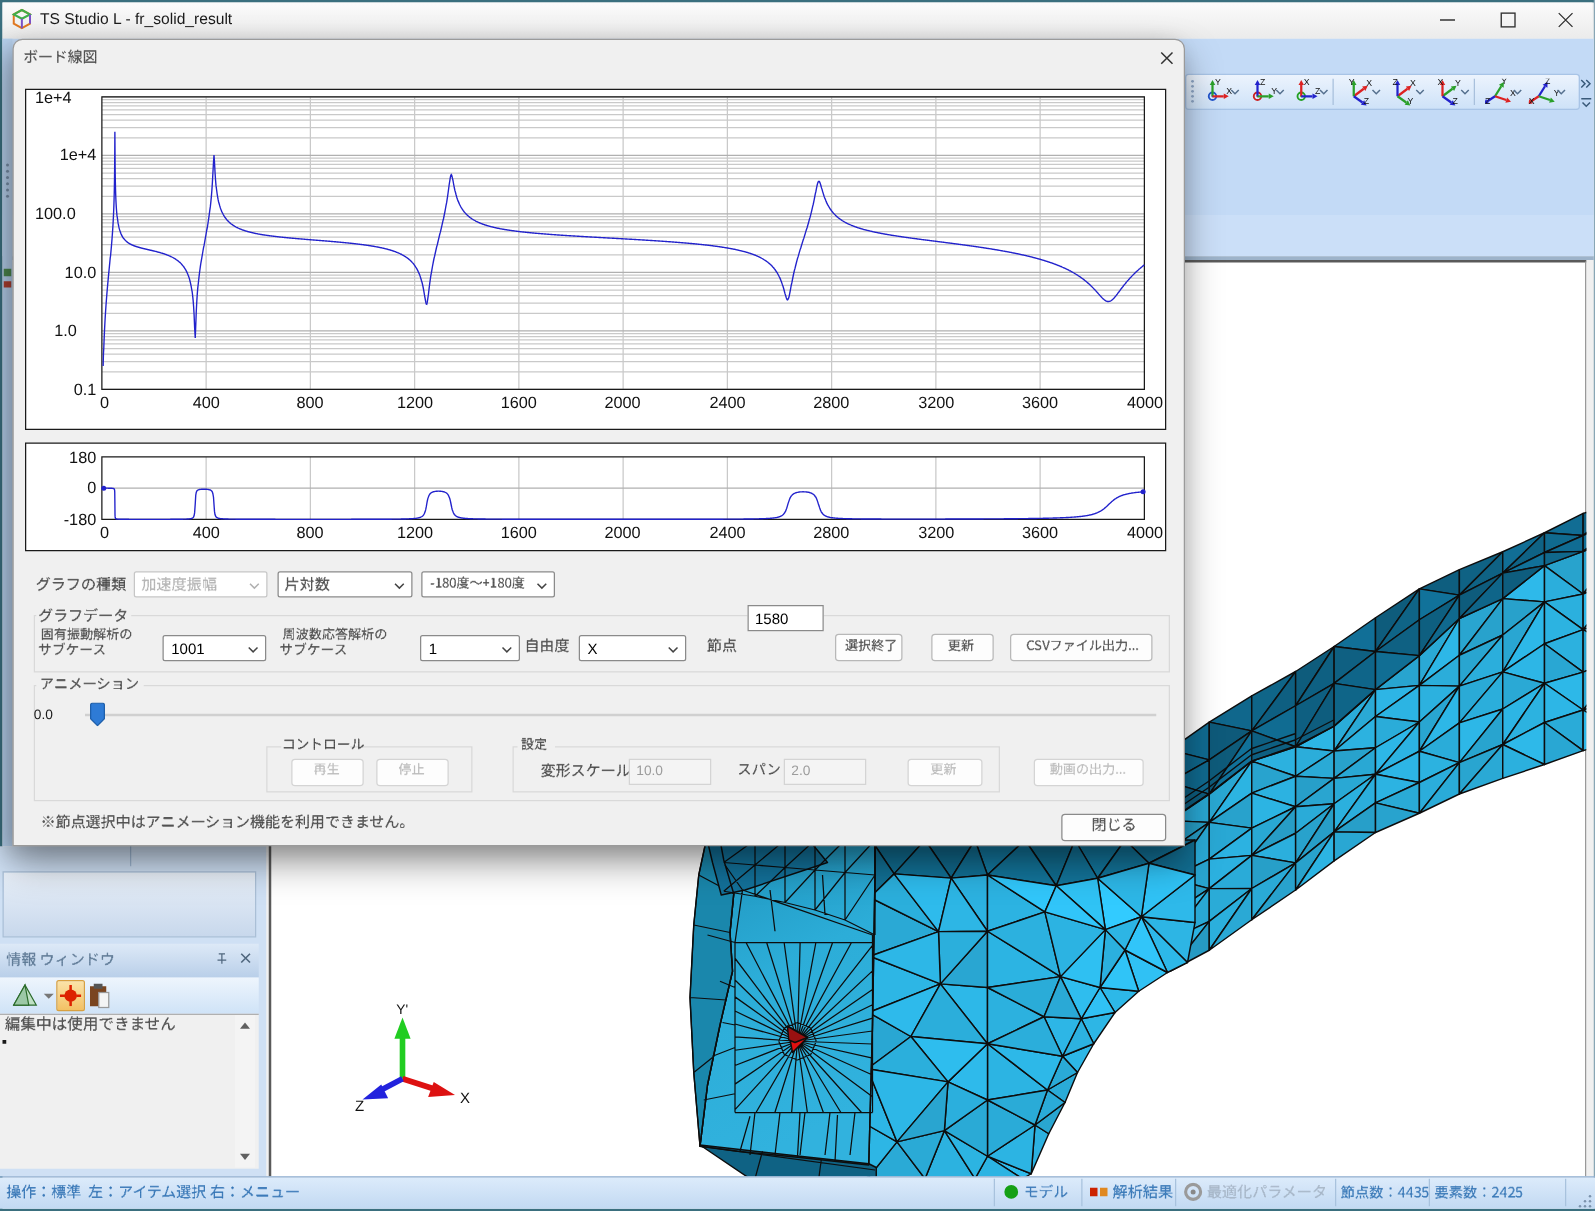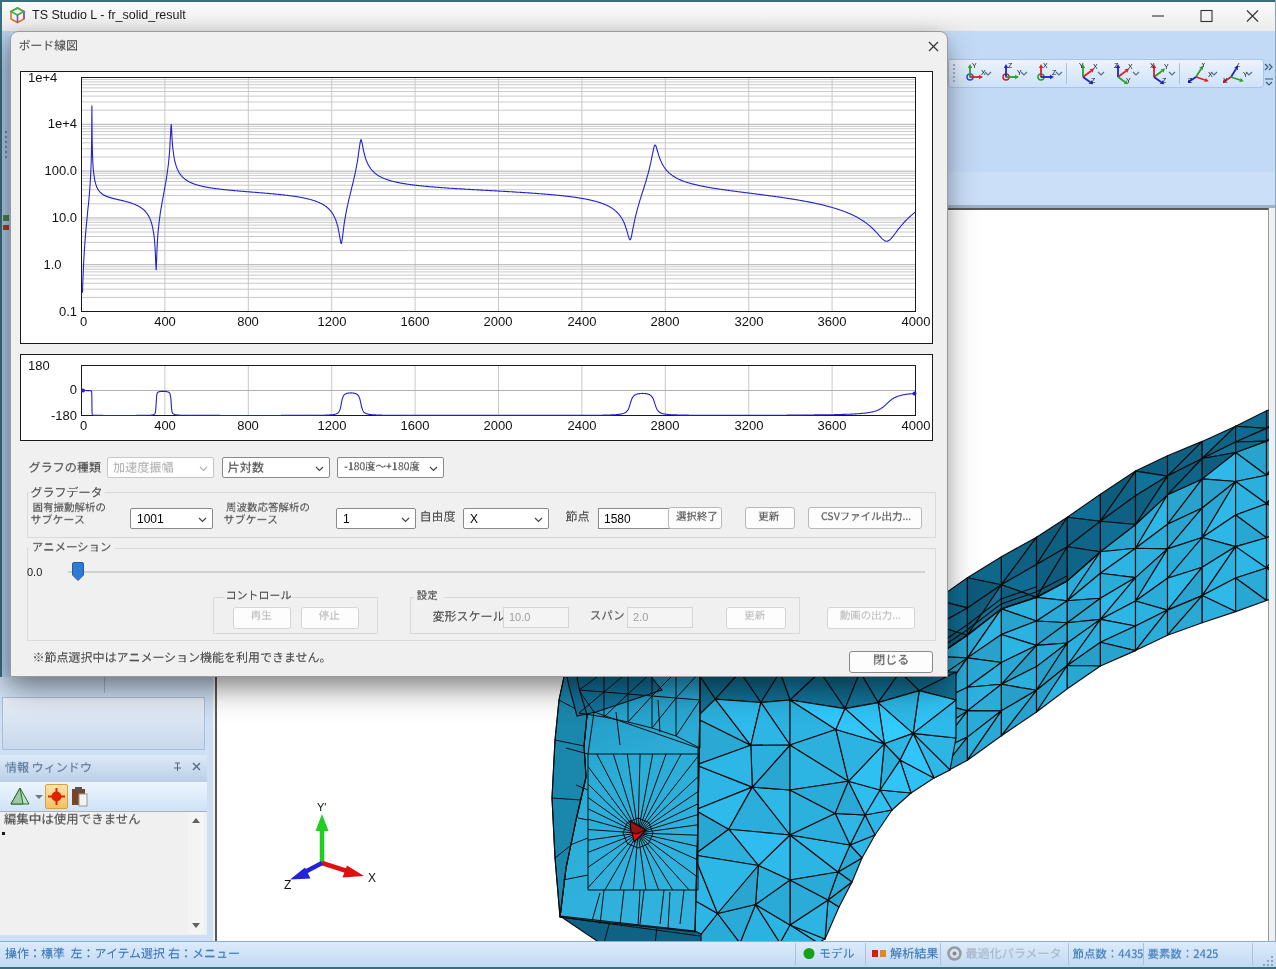--- a/index.html
+++ b/index.html
@@ -548,36 +548,36 @@
       <path d="M81.5 390.5H915.5" stroke="#b0b0b0" fill="none"></path>
       <rect x="81.5" y="365.5" width="834.0" height="50.0" fill="none" stroke="#1a1a1a"></rect>
       <polyline points="81.5,390.5 82.5,390.5 82.6,390.5 82.7,390.5 82.8,390.5 83.0,390.5 83.1,390.5 83.2,390.5 83.3,390.5 83.4,390.5 83.5,390.5 83.6,390.5 83.7,390.5 83.8,390.5 83.9,390.5 84.0,390.5 84.1,390.5 84.2,390.5 84.3,390.5 84.4,390.5 84.5,390.5 84.6,390.5 84.7,390.5 84.8,390.5 84.9,390.5 85.0,390.5 85.1,390.5 85.2,390.5 85.3,390.5 85.4,390.5 85.5,390.5 85.6,390.5 85.7,390.5 85.8,390.5 85.9,390.5 86.0,390.5 86.1,390.5 86.2,390.5 86.3,390.5 86.4,390.5 86.5,390.5 86.6,390.5 86.7,390.6 86.8,390.6 86.9,390.6 87.0,390.6 87.1,390.6 87.2,390.6 87.3,390.6 87.4,390.6 87.5,390.6 87.6,390.6 87.7,390.6 87.8,390.6 87.9,390.6 88.0,390.6 88.1,390.6 88.2,390.6 88.4,390.6 88.5,390.6 88.6,390.6 88.7,390.6 88.8,390.6 88.9,390.6 89.0,390.6 89.1,390.6 89.2,390.6 89.3,390.6 89.4,390.6 89.5,390.6 89.6,390.6 89.7,390.7 89.8,390.7 89.9,390.7 90.0,390.7 90.1,390.7 90.2,390.7 90.3,390.7 90.4,390.7 90.5,390.8 90.6,390.8 90.7,390.8 90.8,390.8 90.9,390.9 91.0,390.9 91.1,391.0 91.2,391.0 91.3,391.1 91.4,391.2 91.5,391.4 91.6,391.7 91.7,392.3 91.8,393.9 91.9,401.8 92.0,411.6 92.1,413.5 92.2,414.2 92.3,414.5 92.4,414.7 92.5,414.8 92.6,414.9 92.7,415.0 92.8,415.0 92.9,415.1 93.0,415.1 93.1,415.2 93.2,415.2 93.3,415.2 93.4,415.2 93.5,415.2 93.6,415.3 93.8,415.3 93.9,415.3 94.0,415.3 94.1,415.3 94.2,415.3 94.3,415.3 94.4,415.3 94.5,415.3 94.6,415.3 94.7,415.3 94.8,415.3 94.9,415.3 95.0,415.4 95.1,415.4 95.2,415.4 95.3,415.4 95.4,415.4 95.5,415.4 95.6,415.4 95.7,415.4 95.8,415.4 95.9,415.4 96.0,415.4 96.1,415.4 96.2,415.4 96.3,415.4 96.4,415.4 96.5,415.4 96.6,415.4 96.7,415.4 96.8,415.4 96.9,415.4 97.0,415.4 97.1,415.4 97.2,415.4 97.3,415.4 97.4,415.4 97.5,415.4 97.6,415.4 97.7,415.4 97.8,415.4 97.9,415.4 98.0,415.4 98.1,415.4 98.2,415.4 98.3,415.4 98.4,415.4 98.5,415.4 98.6,415.4 98.7,415.4 98.8,415.4 98.9,415.4 99.1,415.4 99.2,415.4 99.3,415.4 99.4,415.4 99.5,415.4 99.6,415.4 99.7,415.4 99.8,415.4 99.9,415.4 100.0,415.4 100.1,415.4 100.2,415.4 100.3,415.4 100.4,415.4 100.5,415.4 100.6,415.4 100.7,415.4 100.8,415.4 100.9,415.4 101.0,415.4 101.1,415.4 101.2,415.4 101.3,415.4 101.4,415.4 101.5,415.4 101.6,415.4 101.7,415.4 101.8,415.4 101.9,415.4 102.0,415.4 102.1,415.4 102.2,415.4 102.3,415.4 102.4,415.4 102.5,415.4 102.6,415.4 102.7,415.4 102.8,415.4 102.9,415.4 103.0,415.5 103.1,415.5 103.2,415.5 103.3,415.5 103.4,415.5 103.5,415.5 103.6,415.5 103.7,415.5 103.8,415.5 103.9,415.5 104.0,415.5 104.1,415.5 104.2,415.5 104.3,415.5 104.5,415.5 104.6,415.5 104.7,415.5 104.8,415.5 104.9,415.5 105.0,415.5 105.1,415.5 105.2,415.5 105.3,415.5 105.4,415.5 105.5,415.5 105.6,415.5 105.7,415.5 105.8,415.5 105.9,415.5 106.0,415.5 106.1,415.5 106.2,415.5 106.3,415.5 106.4,415.5 106.5,415.5 106.6,415.5 106.7,415.5 106.8,415.5 106.9,415.5 107.0,415.5 107.1,415.5 107.2,415.5 107.3,415.5 107.4,415.5 107.5,415.5 107.6,415.5 107.7,415.5 107.8,415.5 107.9,415.5 108.0,415.5 108.1,415.5 108.2,415.5 108.3,415.5 108.4,415.5 108.5,415.5 108.6,415.5 108.7,415.5 108.8,415.5 108.9,415.5 109.0,415.5 109.1,415.5 109.2,415.5 109.3,415.5 109.4,415.5 109.5,415.5 109.6,415.5 109.7,415.5 109.9,415.5 110.0,415.5 110.1,415.5 110.2,415.5 110.3,415.5 110.4,415.5 110.5,415.5 110.6,415.5 110.7,415.5 110.8,415.5 110.9,415.5 111.0,415.5 111.1,415.5 111.2,415.5 111.3,415.5 111.4,415.5 111.5,415.5 111.6,415.5 111.7,415.5 111.8,415.5 111.9,415.5 112.0,415.5 112.1,415.5 112.2,415.5 112.3,415.5 112.4,415.5 112.5,415.5 112.6,415.5 112.7,415.5 112.8,415.5 112.9,415.5 113.0,415.5 113.1,415.5 113.2,415.5 113.3,415.5 113.4,415.5 113.5,415.5 113.6,415.5 113.7,415.5 113.8,415.5 113.9,415.5 114.0,415.5 114.1,415.5 114.2,415.5 114.3,415.5 114.4,415.5 114.5,415.5 114.6,415.5 114.7,415.5 114.8,415.5 114.9,415.5 115.0,415.5 115.2,415.5 115.3,415.5 115.4,415.5 115.5,415.5 115.6,415.5 115.7,415.5 115.8,415.5 115.9,415.5 116.0,415.5 116.1,415.5 116.2,415.5 116.3,415.5 116.4,415.5 116.5,415.5 116.6,415.5 116.7,415.5 116.8,415.5 116.9,415.5 117.0,415.5 117.1,415.5 117.2,415.5 117.3,415.5 117.4,415.5 117.5,415.5 117.6,415.5 117.7,415.5 117.8,415.5 117.9,415.5 118.0,415.5 118.1,415.5 118.2,415.5 118.3,415.5 118.4,415.5 118.5,415.5 118.6,415.5 118.7,415.5 118.8,415.5 118.9,415.5 119.0,415.5 119.1,415.5 119.2,415.5 119.3,415.5 119.4,415.5 119.5,415.5 119.6,415.5 119.7,415.5 119.8,415.5 119.9,415.5 120.0,415.5 120.1,415.5 120.2,415.5 120.3,415.5 120.4,415.5 120.6,415.5 120.7,415.5 120.8,415.5 120.9,415.5 121.0,415.5 121.1,415.5 121.2,415.5 121.3,415.5 121.4,415.5 121.5,415.5 121.6,415.5 121.7,415.5 121.8,415.5 121.9,415.5 122.0,415.5 122.1,415.5 122.2,415.5 122.3,415.5 122.4,415.5 122.5,415.5 122.6,415.5 122.7,415.5 122.8,415.5 122.9,415.5 123.0,415.5 123.1,415.5 123.2,415.5 123.2,415.5 123.6,415.5 124.0,415.5 124.5,415.5 124.9,415.5 125.3,415.5 125.7,415.5 126.1,415.5 126.5,415.5 127.0,415.5 127.4,415.5 127.8,415.5 128.2,415.5 128.6,415.5 129.0,415.5 129.5,415.5 129.9,415.5 130.3,415.5 130.7,415.5 131.1,415.5 131.5,415.5 132.0,415.5 132.4,415.5 132.8,415.5 133.2,415.5 133.6,415.5 134.0,415.5 134.5,415.5 134.9,415.5 135.3,415.5 135.7,415.5 136.1,415.5 136.6,415.4 137.0,415.4 137.4,415.4 137.8,415.4 138.2,415.4 138.6,415.4 139.1,415.4 139.5,415.4 139.9,415.4 140.3,415.4 140.7,415.4 141.1,415.4 141.6,415.4 142.0,415.4 142.4,415.4 142.8,415.4 143.2,415.4 143.6,415.4 144.1,415.4 144.5,415.4 144.9,415.4 145.3,415.4 145.7,415.4 146.1,415.4 146.6,415.3 147.0,415.3 147.4,415.3 147.8,415.3 148.2,415.3 148.7,415.3 149.1,415.3 149.5,415.2 149.9,415.2 150.3,415.2 150.7,415.2 151.2,415.1 151.6,415.1 152.0,415.0 152.4,415.0 152.8,414.9 153.2,414.8 153.7,414.6 154.1,414.4 154.5,414.1 154.9,413.5 155.3,412.5 155.7,410.1 156.2,403.0 156.6,396.2 157.0,393.9 157.4,392.9 157.8,392.4 158.2,392.1 158.7,391.9 159.1,391.7 159.5,391.6 159.9,391.6 160.3,391.5 160.7,391.5 161.2,391.4 161.6,391.4 162.0,391.4 162.4,391.4 162.8,391.4 163.3,391.4 163.7,391.4 164.1,391.4 164.5,391.4 164.9,391.4 165.3,391.4 165.8,391.5 166.2,391.5 166.6,391.6 167.0,391.7 167.4,391.8 167.8,391.9 168.3,392.0 168.7,392.2 169.1,392.5 169.5,393.0 169.9,393.7 170.3,395.0 170.8,397.8 171.2,403.6 171.6,409.1 172.0,411.6 172.4,412.8 172.8,413.4 173.3,413.9 173.7,414.1 174.1,414.3 174.5,414.5 174.9,414.6 175.4,414.7 175.8,414.8 176.2,414.9 176.6,414.9 177.0,415.0 177.4,415.0 177.9,415.0 178.3,415.1 178.7,415.1 179.1,415.1 179.5,415.1 179.9,415.2 180.4,415.2 180.8,415.2 181.2,415.2 181.6,415.2 182.0,415.2 182.4,415.2 182.9,415.3 183.3,415.3 183.7,415.3 184.1,415.3 184.5,415.3 184.9,415.3 185.4,415.3 185.8,415.3 186.2,415.3 186.6,415.3 187.0,415.3 187.5,415.3 187.9,415.3 188.3,415.3 188.7,415.4 189.1,415.4 189.5,415.4 190.0,415.4 190.4,415.4 190.8,415.4 191.2,415.4 191.6,415.4 192.0,415.4 192.5,415.4 192.9,415.4 193.3,415.4 193.7,415.4 194.1,415.4 194.5,415.4 195.0,415.4 195.4,415.4 195.8,415.4 196.2,415.4 196.6,415.4 197.0,415.4 197.5,415.4 197.9,415.4 198.3,415.4 198.7,415.4 199.1,415.4 199.6,415.4 200.0,415.4 200.4,415.4 200.8,415.4 201.2,415.4 201.6,415.4 202.1,415.4 202.5,415.4 202.9,415.4 203.3,415.4 203.7,415.4 204.1,415.4 204.6,415.4 205.0,415.4 205.4,415.4 205.8,415.4 206.2,415.4 206.6,415.4 207.1,415.4 207.5,415.4 207.9,415.4 208.3,415.4 208.7,415.4 209.1,415.4 209.6,415.4 210.0,415.4 210.4,415.4 210.8,415.4 211.2,415.4 211.7,415.4 212.1,415.4 212.5,415.4 212.9,415.4 213.3,415.4 213.7,415.4 214.2,415.4 214.6,415.4 215.0,415.4 215.4,415.4 215.8,415.4 216.2,415.4 216.7,415.4 217.1,415.4 217.5,415.4 217.9,415.4 218.3,415.4 218.7,415.4 219.2,415.4 219.6,415.4 220.0,415.4 220.4,415.5 220.8,415.5 221.2,415.5 221.7,415.5 222.1,415.5 222.5,415.5 222.9,415.5 223.3,415.5 223.7,415.5 224.2,415.5 224.6,415.5 225.0,415.5 225.4,415.5 225.8,415.5 226.3,415.5 226.7,415.5 227.1,415.5 227.5,415.5 227.9,415.5 228.3,415.5 228.8,415.5 229.2,415.5 229.6,415.5 230.0,415.5 230.4,415.5 230.8,415.5 231.3,415.5 231.7,415.5 232.1,415.5 232.5,415.5 232.9,415.5 233.3,415.5 233.8,415.5 234.2,415.5 234.6,415.5 235.0,415.5 235.4,415.5 235.8,415.5 236.3,415.5 236.7,415.5 237.1,415.5 237.5,415.5 237.9,415.5 238.4,415.5 238.8,415.5 239.2,415.5 239.6,415.5 240.0,415.5 240.4,415.5 240.9,415.5 241.3,415.5 241.7,415.5 242.1,415.5 242.5,415.5 242.9,415.5 243.4,415.5 243.8,415.5 244.2,415.5 244.6,415.5 245.0,415.5 245.4,415.5 245.9,415.5 246.3,415.5 246.7,415.5 247.1,415.5 247.5,415.5 247.9,415.5 248.4,415.5 248.8,415.5 249.2,415.5 249.6,415.5 250.0,415.5 250.5,415.5 250.9,415.5 251.3,415.5 251.7,415.5 252.1,415.5 252.5,415.5 253.0,415.5 253.4,415.5 253.8,415.5 254.2,415.5 254.6,415.5 255.0,415.5 255.5,415.5 255.9,415.5 256.3,415.5 256.7,415.5 257.1,415.5 257.5,415.5 258.0,415.5 258.4,415.5 258.8,415.5 259.2,415.5 259.6,415.5 260.0,415.5 260.5,415.5 260.9,415.5 261.3,415.5 261.7,415.5 262.1,415.5 262.6,415.5 263.0,415.5 263.4,415.5 263.8,415.5 264.2,415.5 264.6,415.5 265.1,415.5 265.5,415.5 265.9,415.5 266.3,415.5 266.7,415.5 267.1,415.5 267.6,415.5 268.0,415.5 268.4,415.5 268.8,415.5 269.2,415.5 269.6,415.5 270.1,415.5 270.5,415.5 270.9,415.5 271.3,415.5 271.7,415.5 272.1,415.5 272.6,415.5 273.0,415.5 273.4,415.5 273.8,415.5 274.2,415.5 274.7,415.5 275.1,415.5 275.5,415.5 275.9,415.5 276.3,415.5 276.7,415.5 277.2,415.5 277.6,415.5 278.0,415.5 278.4,415.5 278.8,415.5 279.2,415.5 279.7,415.5 280.1,415.5 280.5,415.5 280.9,415.5 281.3,415.4 281.7,415.4 282.2,415.4 282.6,415.4 283.0,415.4 283.4,415.4 283.8,415.4 284.2,415.4 284.7,415.4 285.1,415.4 285.5,415.4 285.9,415.4 286.3,415.4 286.8,415.4 287.2,415.4 287.6,415.4 288.0,415.4 288.4,415.4 288.8,415.4 289.3,415.4 289.7,415.4 290.1,415.4 290.5,415.4 290.9,415.4 291.3,415.4 291.8,415.4 292.2,415.4 292.6,415.4 293.0,415.4 293.4,415.4 293.8,415.4 294.3,415.4 294.7,415.4 295.1,415.4 295.5,415.4 295.9,415.4 296.3,415.4 296.8,415.4 297.2,415.4 297.6,415.4 298.0,415.4 298.4,415.4 298.8,415.4 299.3,415.4 299.7,415.4 300.1,415.4 300.5,415.4 300.9,415.4 301.4,415.4 301.8,415.4 302.2,415.4 302.6,415.4 303.0,415.4 303.4,415.4 303.9,415.4 304.3,415.4 304.7,415.4 305.1,415.4 305.5,415.4 305.9,415.4 306.4,415.4 306.8,415.4 307.2,415.4 307.6,415.4 308.0,415.4 308.4,415.4 308.9,415.4 309.3,415.4 309.7,415.4 310.1,415.4 310.5,415.4 310.9,415.4 311.4,415.4 311.8,415.4 312.2,415.4 312.6,415.4 313.0,415.4 313.5,415.3 313.9,415.3 314.3,415.3 314.7,415.3 315.1,415.3 315.5,415.3 316.0,415.3 316.4,415.3 316.8,415.3 317.2,415.3 317.6,415.3 318.0,415.3 318.5,415.3 318.9,415.3 319.3,415.3 319.7,415.3 320.1,415.3 320.5,415.3 321.0,415.2 321.4,415.2 321.8,415.2 322.2,415.2 322.6,415.2 323.0,415.2 323.5,415.2 323.9,415.2 324.3,415.2 324.7,415.2 325.1,415.1 325.6,415.1 326.0,415.1 326.4,415.1 326.8,415.1 327.2,415.1 327.6,415.0 328.1,415.0 328.5,415.0 328.9,415.0 329.3,415.0 329.7,414.9 330.1,414.9 330.6,414.9 331.0,414.8 331.4,414.8 331.8,414.7 332.2,414.7 332.6,414.7 333.1,414.6 333.5,414.5 333.9,414.5 334.3,414.4 334.7,414.3 335.1,414.2 335.6,414.1 336.0,413.9 336.4,413.8 336.8,413.6 337.2,413.4 337.7,413.1 338.1,412.8 338.5,412.4 338.9,411.9 339.3,411.2 339.7,410.3 340.2,409.1 340.6,407.5 341.0,405.5 341.4,403.2 341.8,401.0 342.2,399.1 342.7,397.7 343.1,396.6 343.5,395.8 343.9,395.2 344.3,394.8 344.7,394.4 345.2,394.1 345.6,393.9 346.0,393.7 346.4,393.5 346.8,393.4 347.2,393.3 347.7,393.2 348.1,393.1 348.5,393.1 348.9,393.0 349.3,393.0 349.8,393.0 350.2,392.9 350.6,392.9 351.0,392.9 351.4,392.9 351.8,393.0 352.3,393.0 352.7,393.0 353.1,393.1 353.5,393.1 353.9,393.2 354.3,393.3 354.8,393.4 355.2,393.5 355.6,393.6 356.0,393.8 356.4,394.0 356.8,394.2 357.3,394.5 357.7,394.9 358.1,395.3 358.5,395.9 358.9,396.6 359.3,397.6 359.8,398.8 360.2,400.3 360.6,402.2 361.0,404.2 361.4,406.1 361.8,407.8 362.3,409.1 362.7,410.2 363.1,411.0 363.5,411.6 363.9,412.1 364.4,412.5 364.8,412.8 365.2,413.1 365.6,413.3 366.0,413.5 366.4,413.7 366.9,413.8 367.3,413.9 367.7,414.0 368.1,414.1 368.5,414.2 368.9,414.3 369.4,414.4 369.8,414.4 370.2,414.5 370.6,414.6 371.0,414.6 371.4,414.6 371.9,414.7 372.3,414.7 372.7,414.8 373.1,414.8 373.5,414.8 373.9,414.8 374.4,414.9 374.8,414.9 375.2,414.9 375.6,414.9 376.0,415.0 376.5,415.0 376.9,415.0 377.3,415.0 377.7,415.0 378.1,415.0 378.5,415.1 379.0,415.1 379.4,415.1 379.8,415.1 380.2,415.1 380.6,415.1 381.0,415.1 381.5,415.1 381.9,415.1 382.3,415.2 382.7,415.2 383.1,415.2 383.5,415.2 384.0,415.2 384.4,415.2 384.8,415.2 385.2,415.2 385.6,415.2 386.0,415.2 386.5,415.2 386.9,415.2 387.3,415.2 387.7,415.2 388.1,415.2 388.6,415.3 389.0,415.3 389.4,415.3 389.8,415.3 390.2,415.3 390.6,415.3 391.1,415.3 391.5,415.3 391.9,415.3 392.3,415.3 392.7,415.3 393.1,415.3 393.6,415.3 394.0,415.3 394.4,415.3 394.8,415.3 395.2,415.3 395.6,415.3 396.1,415.3 396.5,415.3 396.9,415.3 397.3,415.3 397.7,415.3 398.1,415.3 398.6,415.3 399.0,415.3 399.4,415.3 399.8,415.3 400.2,415.3 400.7,415.3 401.1,415.3 401.5,415.3 401.9,415.4 402.3,415.4 402.7,415.4 403.2,415.4 403.6,415.4 404.0,415.4 404.4,415.4 404.8,415.4 405.2,415.4 405.7,415.4 406.1,415.4 406.5,415.4 406.9,415.4 407.3,415.4 407.7,415.4 408.2,415.4 408.6,415.4 409.0,415.4 409.4,415.4 409.8,415.4 410.2,415.4 410.7,415.4 411.1,415.4 411.5,415.4 411.9,415.4 412.3,415.4 412.8,415.4 413.2,415.4 413.6,415.4 414.0,415.4 414.4,415.4 414.8,415.4 415.3,415.4 415.7,415.4 416.1,415.4 416.5,415.4 416.9,415.4 417.3,415.4 417.8,415.4 418.2,415.4 418.6,415.4 419.0,415.4 419.4,415.4 419.8,415.4 420.3,415.4 420.7,415.4 421.1,415.4 421.5,415.4 421.9,415.4 422.3,415.4 422.8,415.4 423.2,415.4 423.6,415.4 424.0,415.4 424.4,415.4 424.8,415.4 425.3,415.4 425.7,415.4 426.1,415.4 426.5,415.4 426.9,415.4 427.4,415.4 427.8,415.4 428.2,415.4 428.6,415.4 429.0,415.4 429.4,415.4 429.9,415.4 430.3,415.4 430.7,415.4 431.1,415.4 431.5,415.4 431.9,415.4 432.4,415.4 432.8,415.4 433.2,415.4 433.6,415.4 434.0,415.4 434.4,415.4 434.9,415.4 435.3,415.4 435.7,415.4 436.1,415.4 436.5,415.4 436.9,415.4 437.4,415.4 437.8,415.4 438.2,415.4 438.6,415.4 439.0,415.4 439.5,415.4 439.9,415.4 440.3,415.4 440.7,415.4 441.1,415.4 441.5,415.4 442.0,415.4 442.4,415.4 442.8,415.4 443.2,415.4 443.6,415.4 444.0,415.4 444.5,415.4 444.9,415.4 445.3,415.4 445.7,415.4 446.1,415.4 446.5,415.4 447.0,415.4 447.4,415.4 447.8,415.4 448.2,415.4 448.6,415.4 449.0,415.4 449.5,415.4 449.9,415.4 450.3,415.4 450.7,415.4 451.1,415.4 451.6,415.4 452.0,415.4 452.4,415.4 452.8,415.4 453.2,415.4 453.6,415.4 454.1,415.4 454.5,415.4 454.9,415.4 455.3,415.4 455.7,415.4 456.1,415.4 456.6,415.4 457.0,415.4 457.4,415.4 457.8,415.4 458.2,415.4 458.6,415.4 459.1,415.4 459.5,415.4 459.9,415.4 460.3,415.4 460.7,415.4 461.1,415.4 461.6,415.4 462.0,415.4 462.4,415.4 462.8,415.4 463.2,415.4 463.7,415.4 464.1,415.4 464.5,415.4 464.9,415.4 465.3,415.4 465.7,415.4 466.2,415.4 466.6,415.4 467.0,415.4 467.4,415.4 467.8,415.4 468.2,415.4 468.7,415.4 469.1,415.4 469.5,415.4 469.9,415.4 470.3,415.4 470.7,415.4 471.2,415.4 471.6,415.4 472.0,415.4 472.4,415.4 472.8,415.4 473.2,415.4 473.7,415.4 474.1,415.4 474.5,415.4 474.9,415.4 475.3,415.4 475.8,415.4 476.2,415.4 476.6,415.4 477.0,415.4 477.4,415.4 477.8,415.4 478.3,415.4 478.7,415.4 479.1,415.4 479.5,415.4 479.9,415.4 480.3,415.4 480.8,415.4 481.2,415.4 481.6,415.4 482.0,415.4 482.4,415.4 482.8,415.4 483.3,415.4 483.7,415.4 484.1,415.4 484.5,415.4 484.9,415.4 485.3,415.4 485.8,415.4 486.2,415.4 486.6,415.4 487.0,415.4 487.4,415.4 487.8,415.4 488.3,415.4 488.7,415.4 489.1,415.4 489.5,415.4 489.9,415.4 490.4,415.4 490.8,415.4 491.2,415.4 491.6,415.4 492.0,415.4 492.4,415.4 492.9,415.4 493.3,415.4 493.7,415.4 494.1,415.4 494.5,415.4 494.9,415.4 495.4,415.4 495.8,415.4 496.2,415.4 496.6,415.4 497.0,415.4 497.4,415.4 497.9,415.4 498.3,415.4 498.7,415.4 499.1,415.4 499.5,415.4 499.9,415.4 500.4,415.4 500.8,415.4 501.2,415.4 501.6,415.4 502.0,415.4 502.5,415.4 502.9,415.4 503.3,415.4 503.7,415.4 504.1,415.4 504.5,415.4 505.0,415.4 505.4,415.4 505.8,415.4 506.2,415.4 506.6,415.4 507.0,415.4 507.5,415.4 507.9,415.4 508.3,415.4 508.7,415.4 509.1,415.4 509.5,415.4 510.0,415.4 510.4,415.4 510.8,415.4 511.2,415.4 511.6,415.4 512.0,415.4 512.5,415.4 512.9,415.4 513.3,415.4 513.7,415.4 514.1,415.4 514.6,415.4 515.0,415.4 515.4,415.4 515.8,415.4 516.2,415.4 516.6,415.4 517.1,415.4 517.5,415.4 517.9,415.4 518.3,415.4 518.7,415.4 519.1,415.4 519.6,415.4 520.0,415.4 520.4,415.4 520.8,415.4 521.2,415.4 521.6,415.4 522.1,415.4 522.5,415.4 522.9,415.4 523.3,415.4 523.7,415.4 524.1,415.4 524.6,415.4 525.0,415.4 525.4,415.4 525.8,415.4 526.2,415.4 526.7,415.4 527.1,415.4 527.5,415.4 527.9,415.4 528.3,415.4 528.7,415.4 529.2,415.4 529.6,415.4 530.0,415.4 530.4,415.4 530.8,415.4 531.2,415.4 531.7,415.4 532.1,415.4 532.5,415.4 532.9,415.4 533.3,415.4 533.7,415.4 534.2,415.4 534.6,415.4 535.0,415.4 535.4,415.4 535.8,415.4 536.2,415.4 536.7,415.4 537.1,415.4 537.5,415.4 537.9,415.4 538.3,415.4 538.8,415.4 539.2,415.4 539.6,415.4 540.0,415.4 540.4,415.4 540.8,415.4 541.3,415.4 541.7,415.4 542.1,415.4 542.5,415.4 542.9,415.4 543.3,415.4 543.8,415.4 544.2,415.4 544.6,415.4 545.0,415.4 545.4,415.4 545.8,415.4 546.3,415.4 546.7,415.4 547.1,415.4 547.5,415.4 547.9,415.4 548.3,415.4 548.8,415.4 549.2,415.4 549.6,415.4 550.0,415.4 550.4,415.4 550.9,415.4 551.3,415.4 551.7,415.4 552.1,415.4 552.5,415.4 552.9,415.4 553.4,415.4 553.8,415.4 554.2,415.4 554.6,415.4 555.0,415.4 555.4,415.4 555.9,415.4 556.3,415.4 556.7,415.4 557.1,415.4 557.5,415.4 557.9,415.4 558.4,415.4 558.8,415.4 559.2,415.4 559.6,415.4 560.0,415.4 560.4,415.4 560.9,415.4 561.3,415.4 561.7,415.4 562.1,415.4 562.5,415.4 562.9,415.4 563.4,415.4 563.8,415.4 564.2,415.4 564.6,415.4 565.0,415.4 565.5,415.4 565.9,415.4 566.3,415.4 566.7,415.4 567.1,415.4 567.5,415.4 568.0,415.4 568.4,415.4 568.8,415.4 569.2,415.4 569.6,415.4 570.0,415.4 570.5,415.4 570.9,415.4 571.3,415.4 571.7,415.4 572.1,415.4 572.5,415.4 573.0,415.4 573.4,415.4 573.8,415.4 574.2,415.4 574.6,415.4 575.0,415.4 575.5,415.4 575.9,415.4 576.3,415.4 576.7,415.4 577.1,415.4 577.6,415.4 578.0,415.4 578.4,415.4 578.8,415.3 579.2,415.3 579.6,415.3 580.1,415.3 580.5,415.3 580.9,415.3 581.3,415.3 581.7,415.3 582.1,415.3 582.6,415.3 583.0,415.3 583.4,415.3 583.8,415.3 584.2,415.3 584.6,415.3 585.1,415.3 585.5,415.3 585.9,415.3 586.3,415.3 586.7,415.3 587.1,415.3 587.6,415.3 588.0,415.3 588.4,415.3 588.8,415.3 589.2,415.3 589.7,415.3 590.1,415.3 590.5,415.3 590.9,415.3 591.3,415.3 591.7,415.3 592.2,415.3 592.6,415.3 593.0,415.3 593.4,415.3 593.8,415.3 594.2,415.3 594.7,415.3 595.1,415.2 595.5,415.2 595.9,415.2 596.3,415.2 596.7,415.2 597.2,415.2 597.6,415.2 598.0,415.2 598.4,415.2 598.8,415.2 599.2,415.2 599.7,415.2 600.1,415.2 600.5,415.2 600.9,415.2 601.3,415.2 601.8,415.2 602.2,415.2 602.6,415.2 603.0,415.1 603.4,415.1 603.8,415.1 604.3,415.1 604.7,415.1 605.1,415.1 605.5,415.1 605.9,415.1 606.3,415.1 606.8,415.1 607.2,415.1 607.6,415.0 608.0,415.0 608.4,415.0 608.8,415.0 609.3,415.0 609.7,415.0 610.1,415.0 610.5,415.0 610.9,414.9 611.3,414.9 611.8,414.9 612.2,414.9 612.6,414.9 613.0,414.8 613.4,414.8 613.9,414.8 614.3,414.8 614.7,414.7 615.1,414.7 615.5,414.7 615.9,414.7 616.4,414.6 616.8,414.6 617.2,414.6 617.6,414.5 618.0,414.5 618.4,414.4 618.9,414.4 619.3,414.3 619.7,414.3 620.1,414.2 620.5,414.1 620.9,414.1 621.4,414.0 621.8,413.9 622.2,413.8 622.6,413.7 623.0,413.6 623.4,413.4 623.9,413.3 624.3,413.1 624.7,412.9 625.1,412.7 625.5,412.5 625.9,412.2 626.4,411.8 626.8,411.4 627.2,410.9 627.6,410.4 628.0,409.7 628.5,408.9 628.9,407.9 629.3,406.8 629.7,405.5 630.1,404.1 630.5,402.7 631.0,401.3 631.4,400.1 631.8,399.0 632.2,398.1 632.6,397.4 633.0,396.8 633.5,396.3 633.9,395.8 634.3,395.5 634.7,395.2 635.1,394.9 635.5,394.7 636.0,394.5 636.4,394.3 636.8,394.2 637.2,394.1 637.6,393.9 638.0,393.9 638.5,393.8 638.9,393.7 639.3,393.6 639.7,393.6 640.1,393.5 640.6,393.5 641.0,393.5 641.4,393.5 641.8,393.5 642.2,393.4 642.6,393.4 643.1,393.5 643.5,393.5 643.9,393.5 644.3,393.5 644.7,393.5 645.1,393.6 645.6,393.6 646.0,393.7 646.4,393.8 646.8,393.8 647.2,393.9 647.6,394.0 648.1,394.2 648.5,394.3 648.9,394.5 649.3,394.6 649.7,394.9 650.1,395.1 650.6,395.4 651.0,395.7 651.4,396.1 651.8,396.6 652.2,397.2 652.7,397.8 653.1,398.6 653.5,399.6 653.9,400.7 654.3,401.9 654.7,403.2 655.2,404.6 655.6,405.9 656.0,407.1 656.4,408.1 656.8,409.0 657.2,409.8 657.7,410.4 658.1,411.0 658.5,411.4 658.9,411.8 659.3,412.1 659.7,412.4 660.2,412.6 660.6,412.9 661.0,413.0 661.4,413.2 661.8,413.4 662.2,413.5 662.7,413.6 663.1,413.7 663.5,413.8 663.9,413.9 664.3,414.0 664.8,414.1 665.2,414.1 665.6,414.2 666.0,414.2 666.4,414.3 666.8,414.3 667.3,414.4 667.7,414.4 668.1,414.5 668.5,414.5 668.9,414.5 669.3,414.6 669.8,414.6 670.2,414.6 670.6,414.7 671.0,414.7 671.4,414.7 671.8,414.7 672.3,414.8 672.7,414.8 673.1,414.8 673.5,414.8 673.9,414.8 674.3,414.9 674.8,414.9 675.2,414.9 675.6,414.9 676.0,414.9 676.4,414.9 676.9,414.9 677.3,415.0 677.7,415.0 678.1,415.0 678.5,415.0 678.9,415.0 679.4,415.0 679.8,415.0 680.2,415.0 680.6,415.0 681.0,415.0 681.4,415.0 681.9,415.1 682.3,415.1 682.7,415.1 683.1,415.1 683.5,415.1 683.9,415.1 684.4,415.1 684.8,415.1 685.2,415.1 685.6,415.1 686.0,415.1 686.4,415.1 686.9,415.1 687.3,415.1 687.7,415.1 688.1,415.1 688.5,415.1 688.9,415.2 689.4,415.2 689.8,415.2 690.2,415.2 690.6,415.2 691.0,415.2 691.5,415.2 691.9,415.2 692.3,415.2 692.7,415.2 693.1,415.2 693.5,415.2 694.0,415.2 694.4,415.2 694.8,415.2 695.2,415.2 695.6,415.2 696.0,415.2 696.5,415.2 696.9,415.2 697.3,415.2 697.7,415.2 698.1,415.2 698.5,415.2 699.0,415.2 699.4,415.2 699.8,415.2 700.2,415.2 700.6,415.2 701.0,415.2 701.5,415.2 701.9,415.2 702.3,415.2 702.7,415.2 703.1,415.2 703.6,415.2 704.0,415.2 704.4,415.2 704.8,415.2 705.2,415.3 705.6,415.3 706.1,415.3 706.5,415.3 706.9,415.3 707.3,415.3 707.7,415.3 708.1,415.3 708.6,415.3 709.0,415.3 709.4,415.3 709.8,415.3 710.2,415.3 710.6,415.3 711.1,415.3 711.5,415.3 711.9,415.3 712.3,415.3 712.7,415.3 713.1,415.3 713.6,415.3 714.0,415.3 714.4,415.3 714.8,415.3 715.2,415.3 715.7,415.3 716.1,415.3 716.5,415.3 716.9,415.3 717.3,415.3 717.7,415.3 718.2,415.3 718.6,415.3 719.0,415.3 719.4,415.3 719.8,415.3 720.2,415.3 720.7,415.3 721.1,415.3 721.5,415.3 721.9,415.3 722.3,415.3 722.7,415.3 723.2,415.3 723.6,415.3 724.0,415.3 724.4,415.3 724.8,415.3 725.2,415.3 725.7,415.3 726.1,415.3 726.5,415.3 726.9,415.3 727.3,415.3 727.8,415.3 728.2,415.3 728.6,415.3 729.0,415.3 729.4,415.3 729.8,415.3 730.3,415.3 730.7,415.3 731.1,415.3 731.5,415.3 731.9,415.3 732.3,415.3 732.8,415.3 733.2,415.3 733.6,415.3 734.0,415.3 734.4,415.3 734.8,415.3 735.3,415.3 735.7,415.3 736.1,415.3 736.5,415.3 736.9,415.3 737.3,415.3 737.8,415.3 738.2,415.3 738.6,415.3 739.0,415.3 739.4,415.3 739.9,415.3 740.3,415.3 740.7,415.3 741.1,415.3 741.5,415.3 741.9,415.3 742.4,415.3 742.8,415.3 743.2,415.3 743.6,415.3 744.0,415.3 744.4,415.3 744.9,415.3 745.3,415.3 745.7,415.3 746.1,415.3 746.5,415.3 746.9,415.3 747.4,415.3 747.8,415.3 748.2,415.3 748.6,415.3 749.0,415.3 749.4,415.3 749.9,415.3 750.3,415.3 750.7,415.3 751.1,415.3 751.5,415.3 751.9,415.3 752.4,415.3 752.8,415.3 753.2,415.3 753.6,415.3 754.0,415.3 754.5,415.3 754.9,415.3 755.3,415.3 755.7,415.3 756.1,415.3 756.5,415.2 757.0,415.2 757.4,415.2 757.8,415.2 758.2,415.2 758.6,415.2 759.0,415.2 759.5,415.2 759.9,415.2 760.3,415.2 760.7,415.2 761.1,415.2 761.5,415.2 762.0,415.2 762.4,415.2 762.8,415.2 763.2,415.2 763.6,415.2 764.0,415.2 764.5,415.2 764.9,415.2 765.3,415.2 765.7,415.2 766.1,415.2 766.6,415.2 767.0,415.2 767.4,415.2 767.8,415.2 768.2,415.2 768.6,415.2 769.1,415.2 769.5,415.2 769.9,415.2 770.3,415.2 770.7,415.2 771.1,415.2 771.6,415.2 772.0,415.2 772.4,415.2 772.8,415.2 773.2,415.2 773.6,415.2 774.1,415.2 774.5,415.2 774.9,415.2 775.3,415.2 775.7,415.2 776.1,415.2 776.6,415.2 777.0,415.2 777.4,415.2 777.8,415.2 778.2,415.2 778.7,415.2 779.1,415.2 779.5,415.2 779.9,415.2 780.3,415.2 780.7,415.2 781.2,415.2 781.6,415.2 782.0,415.2 782.4,415.2 782.8,415.2 783.2,415.2 783.7,415.2 784.1,415.2 784.5,415.2 784.9,415.2 785.3,415.2 785.7,415.2 786.2,415.2 786.6,415.2 787.0,415.1 787.4,415.1 787.8,415.1 788.2,415.1 788.7,415.1 789.1,415.1 789.5,415.1 789.9,415.1 790.3,415.1 790.8,415.1 791.2,415.1 791.6,415.1 792.0,415.1 792.4,415.1 792.8,415.1 793.3,415.1 793.7,415.1 794.1,415.1 794.5,415.1 794.9,415.1 795.3,415.1 795.8,415.1 796.2,415.1 796.6,415.1 797.0,415.1 797.4,415.1 797.8,415.1 798.3,415.1 798.7,415.1 799.1,415.1 799.5,415.1 799.9,415.1 800.3,415.1 800.8,415.1 801.2,415.1 801.6,415.1 802.0,415.1 802.4,415.1 802.9,415.1 803.3,415.0 803.7,415.0 804.1,415.0 804.5,415.0 804.9,415.0 805.4,415.0 805.8,415.0 806.2,415.0 806.6,415.0 807.0,415.0 807.4,415.0 807.9,415.0 808.3,415.0 808.7,415.0 809.1,415.0 809.5,415.0 809.9,415.0 810.4,415.0 810.8,415.0 811.2,415.0 811.6,415.0 812.0,415.0 812.4,415.0 812.9,415.0 813.3,415.0 813.7,415.0 814.1,415.0 814.5,414.9 815.0,414.9 815.4,414.9 815.8,414.9 816.2,414.9 816.6,414.9 817.0,414.9 817.5,414.9 817.9,414.9 818.3,414.9 818.7,414.9 819.1,414.9 819.5,414.9 820.0,414.9 820.4,414.9 820.8,414.9 821.2,414.9 821.6,414.9 822.0,414.9 822.5,414.9 822.9,414.8 823.3,414.8 823.7,414.8 824.1,414.8 824.5,414.8 825.0,414.8 825.4,414.8 825.8,414.8 826.2,414.8 826.6,414.8 827.0,414.8 827.5,414.8 827.9,414.8 828.3,414.8 828.7,414.8 829.1,414.8 829.6,414.7 830.0,414.7 830.4,414.7 830.8,414.7 831.2,414.7 831.6,414.7 832.1,414.7 832.5,414.7 832.9,414.7 833.3,414.7 833.7,414.7 834.1,414.7 834.6,414.6 835.0,414.6 835.4,414.6 835.8,414.6 836.2,414.6 836.6,414.6 837.1,414.6 837.5,414.6 837.9,414.6 838.3,414.6 838.7,414.6 839.1,414.5 839.6,414.5 840.0,414.5 840.4,414.5 840.8,414.5 841.2,414.5 841.7,414.5 842.1,414.5 842.5,414.4 842.9,414.4 843.3,414.4 843.7,414.4 844.2,414.4 844.6,414.4 845.0,414.4 845.4,414.4 845.8,414.3 846.2,414.3 846.7,414.3 847.1,414.3 847.5,414.3 847.9,414.3 848.3,414.2 848.7,414.2 849.2,414.2 849.6,414.2 850.0,414.2 850.4,414.2 850.8,414.1 851.2,414.1 851.7,414.1 852.1,414.1 852.5,414.1 852.9,414.0 853.3,414.0 853.8,414.0 854.2,414.0 854.6,414.0 855.0,413.9 855.4,413.9 855.8,413.9 856.3,413.9 856.7,413.8 857.1,413.8 857.5,413.8 857.9,413.7 858.3,413.7 858.8,413.7 859.2,413.7 859.6,413.6 860.0,413.6 860.4,413.6 860.8,413.5 861.3,413.5 861.7,413.4 862.1,413.4 862.5,413.4 862.9,413.3 863.3,413.3 863.8,413.2 864.2,413.2 864.6,413.2 865.0,413.1 865.4,413.1 865.9,413.0 866.3,413.0 866.7,412.9 867.1,412.8 867.5,412.8 867.9,412.7 868.4,412.7 868.8,412.6 869.2,412.5 869.6,412.5 870.0,412.4 870.4,412.3 870.9,412.2 871.3,412.1 871.7,412.0 872.1,412.0 872.5,411.9 872.9,411.8 873.4,411.7 873.8,411.6 874.2,411.4 874.6,411.3 875.0,411.2 875.4,411.1 875.9,410.9 876.3,410.8 876.7,410.6 877.1,410.5 877.5,410.3 878.0,410.1 878.4,409.9 878.8,409.7 879.2,409.5 879.6,409.3 880.0,409.1 880.5,408.9 880.9,408.6 881.3,408.3 881.7,408.1 882.1,407.8 882.5,407.5 883.0,407.2 883.4,406.8 883.8,406.5 884.2,406.1 884.6,405.8 885.0,405.4 885.5,405.0 885.9,404.6 886.3,404.2 886.7,403.8 887.1,403.4 887.5,403.0 888.0,402.6 888.4,402.2 888.8,401.9 889.2,401.5 889.6,401.1 890.0,400.8 890.5,400.4 890.9,400.1 891.3,399.7 891.7,399.4 892.1,399.1 892.6,398.9 893.0,398.6 893.4,398.3 893.8,398.1 894.2,397.9 894.6,397.6 895.1,397.4 895.5,397.2 895.9,397.0 896.3,396.9 896.7,396.7 897.1,396.5 897.6,396.4 898.0,396.2 898.4,396.1 898.8,395.9 899.2,395.8 899.6,395.7 900.1,395.6 900.5,395.5 900.9,395.4 901.3,395.3 901.7,395.2 902.1,395.1 902.6,395.0 903.0,394.9 903.4,394.8 903.8,394.7 904.2,394.7 904.7,394.6 905.1,394.5 905.5,394.4 905.9,394.4 906.3,394.3 906.7,394.3 907.2,394.2 907.6,394.1 908.0,394.1 908.4,394.0 908.8,394.0 909.2,393.9 909.7,393.9 910.1,393.9 910.5,393.8 910.9,393.8 911.3,393.7 911.7,393.7 912.2,393.7 912.6,393.6 913.0,393.6 913.4,393.5 913.8,393.5 914.2,393.5 914.7,393.4 915.1,393.4 915.5,393.4" fill="none" stroke="#2222cc" stroke-width="1.1"></polyline>
       <circle cx="83.0" cy="390.5" r="2" fill="#2222cc"></circle>
       <circle cx="914.5" cy="393.4" r="2" fill="#2222cc"></circle>
     </svg>
   </div>
 <div class="abs" style="left:0;top:0">
     <div class="clb" style="left:28px;width:49px;text-align:left;top:70px">1e+4</div>
     <div class="clb" style="left:28px;width:49px;text-align:right;top:116px">1e+4</div>
-    <div class="clb" style="left:28px;width:49px;text-align:right;top:163px">100.0</div>
+    <div class="clb" style="left:28px;width:49px;text-align:left;top:163px">100.0</div>
     <div class="clb" style="left:28px;width:49px;text-align:right;top:210px">10.0</div>
     <div class="clb" style="left:28px;width:49px;text-align:center;top:257px">1.0</div>
     <div class="clb" style="left:28px;width:49px;text-align:right;top:304px">0.1</div>
     <div class="clb" style="left:80px;top:314px">0</div>
     <div class="clb" style="left:165px;transform:translateX(-50%);top:314px">400</div>
     <div class="clb" style="left:248px;transform:translateX(-50%);top:314px">800</div>
     <div class="clb" style="left:332px;transform:translateX(-50%);top:314px">1200</div>
     <div class="clb" style="left:415px;transform:translateX(-50%);top:314px">1600</div>
     <div class="clb" style="left:498px;transform:translateX(-50%);top:314px">2000</div>
     <div class="clb" style="left:582px;transform:translateX(-50%);top:314px">2400</div>
     <div class="clb" style="left:665px;transform:translateX(-50%);top:314px">2800</div>
     <div class="clb" style="left:749px;transform:translateX(-50%);top:314px">3200</div>
     <div class="clb" style="left:832px;transform:translateX(-50%);top:314px">3600</div>
     <div class="clb" style="left:916px;transform:translateX(-50%);top:314px">4000</div>
-    <div class="clb" style="left:28px;width:49px;text-align:left;top:358px">180</div>
+    <div class="clb" style="left:28px;width:49px;text-align:right;top:358px">180</div>
     <div class="clb" style="left:28px;width:49px;text-align:right;top:382px">0</div>
     <div class="clb" style="left:28px;width:49px;text-align:right;top:408px">-180</div>
     <div class="clb" style="left:80px;top:418px">0</div>
     <div class="clb" style="left:165px;transform:translateX(-50%);top:418px">400</div>
     <div class="clb" style="left:248px;transform:translateX(-50%);top:418px">800</div>
     <div class="clb" style="left:332px;transform:translateX(-50%);top:418px">1200</div>
     <div class="clb" style="left:415px;transform:translateX(-50%);top:418px">1600</div>
     <div class="clb" style="left:498px;transform:translateX(-50%);top:418px">2000</div>
     <div class="clb" style="left:582px;transform:translateX(-50%);top:418px">2400</div>
     <div class="clb" style="left:665px;transform:translateX(-50%);top:418px">2800</div>
@@ -646,21 +646,21 @@
   </svg>
 <div class="dd" style="left:463px;top:508px;width:86px">
     <span style="position:absolute;left:6px;top:3px;font-size:12px">X</span>
     <svg class="chv" width="9" height="6" viewBox="0 0 9 6">
       <path d="M1 1l3.5 3.5L8 1" stroke="#444" stroke-width="1.2" fill="none"></path>
     </svg>
   </div>
 <svg style="position:absolute;left:566px;top:510px;overflow:visible" width="23" height="12" viewBox="0 0 23.0 11.5">
     <path d="M1.5 0.75h1.0M6.0 0.75h1.0M17.0 0.75h1.0M1.5 1.25h1.0M6.0 1.25h1.0M17.0 1.25h1.0M1.0 1.75h10.0M17.0 1.75h5.5M0.5 2.25h3.0M5.0 2.25h1.5M7.0 2.25h1.5M17.0 2.25h5.5M0.5 2.75h1.0M2.5 2.75h1.0M5.0 2.75h1.0M7.5 2.75h1.0M17.0 2.75h1.0M0.0 3.25h1.0M2.5 3.25h1.0M4.5 3.25h1.0M8.0 3.25h1.0M17.0 3.25h1.0M8.0 3.75h0.5M17.0 3.75h1.0M1.0 4.25h4.0M6.0 4.25h4.5M13.5 4.25h8.0M1.0 4.75h1.0M4.0 4.75h1.0M6.0 4.75h1.5M9.5 4.75h1.0M13.5 4.75h8.0M1.0 5.25h1.0M4.5 5.25h0.5M6.0 5.25h1.0M9.5 5.25h1.0M13.5 5.25h1.0M20.5 5.25h1.0M1.0 5.75h4.0M6.0 5.75h1.0M9.5 5.75h1.0M13.5 5.75h1.0M20.5 5.75h1.0M1.0 6.25h4.0M6.0 6.25h1.0M9.5 6.25h1.0M13.5 6.25h1.0M20.5 6.25h1.0M1.0 6.75h1.0M4.5 6.75h0.5M6.0 6.75h1.0M9.5 6.75h1.0M13.5 6.75h1.0M20.5 6.75h1.0M1.0 7.25h4.0M6.0 7.25h1.0M9.5 7.25h1.0M13.5 7.25h8.0M1.0 7.75h4.0M6.0 7.75h1.0M9.5 7.75h1.0M13.5 7.75h8.0M1.0 8.25h1.0M3.5 8.25h0.5M6.0 8.25h1.0M9.5 8.25h1.0M1.0 8.75h1.0M3.5 8.75h1.0M6.0 8.75h1.0M9.5 8.75h1.0M13.5 8.75h0.5M21.0 8.75h0.5M1.0 9.25h1.0M4.0 9.25h1.0M6.0 9.25h1.0M8.0 9.25h2.5M13.5 9.25h1.0M15.5 9.25h1.0M18.0 9.25h1.0M21.0 9.25h1.0M1.0 9.75h1.0M3.0 9.75h2.0M6.0 9.75h1.0M8.0 9.75h2.0M13.0 9.75h1.0M15.5 9.75h1.0M18.5 9.75h1.0M21.0 9.75h1.0M0.0 10.25h5.5M6.0 10.25h1.0M12.5 10.25h1.5M15.5 10.25h1.0M18.5 10.25h1.0M21.5 10.25h1.0M0.0 10.75h2.0M5.0 10.75h0.5M6.0 10.75h1.0M12.5 10.75h1.0M16.0 10.75h0.5M18.5 10.75h1.0M21.5 10.75h1.5M6.0 11.25h1.0M12.5 11.25h0.5M16.0 11.25h0.5M19.0 11.25h0.5M22.0 11.25h0.5" stroke="#1a1a1a" stroke-width="0.50" fill="none"></path>
   </svg>
-<div class="inp" style="left:598px;top:508px;width:79px">
+<div class="inp" style="left:598px;top:484px;width:61px">
     <span style="position:absolute;left:5px;top:3px;font-size:12px">1580</span>
   </div>
 <div class="btn" style="left:668px;top:507px;width:54px"></div>
 <svg style="position:absolute;left:675px;top:511px;overflow:visible" width="43" height="10" viewBox="0 0 43.0 10.5">
     <path d="M1.0 0.75h0.5M3.5 0.75h3.0M7.0 0.75h3.0M13.0 0.75h1.0M24.0 0.75h1.0M28.0 0.75h1.0M1.0 1.25h1.0M3.5 1.25h3.0M7.0 1.25h3.0M13.0 1.25h1.0M16.0 1.25h5.0M23.5 1.25h1.0M28.0 1.25h1.0M34.0 1.25h8.5M1.5 1.75h1.0M5.5 1.75h1.0M9.0 1.75h1.0M13.0 1.75h1.0M16.0 1.75h1.0M20.0 1.75h1.0M23.5 1.75h1.0M25.0 1.75h1.0M27.5 1.75h4.5M34.0 1.75h8.5M2.0 2.25h1.0M3.5 2.25h3.0M7.0 2.25h3.0M13.0 2.25h1.0M16.0 2.25h1.0M20.5 2.25h0.5M22.5 2.25h1.5M25.0 2.25h1.0M27.0 2.25h1.5M30.5 2.25h1.0M41.0 2.25h1.0M3.5 2.75h1.0M7.0 2.75h1.0M11.5 2.75h4.0M16.0 2.75h1.0M20.5 2.75h0.5M22.5 2.75h1.5M24.5 2.75h1.0M27.0 2.75h1.5M30.5 2.75h1.0M40.5 2.75h1.0M3.5 3.25h1.0M6.0 3.25h0.5M7.0 3.25h1.0M9.5 3.25h1.0M11.5 3.25h4.0M16.0 3.25h1.0M20.5 3.25h0.5M23.0 3.25h1.0M24.5 3.25h0.5M26.0 3.25h1.5M28.0 3.25h1.0M30.0 3.25h1.0M39.5 3.25h1.5M3.5 3.75h3.0M7.5 3.75h3.0M13.0 3.75h1.0M16.0 3.75h1.0M20.5 3.75h0.5M23.5 3.75h1.5M26.5 3.75h0.5M28.5 3.75h2.0M39.0 3.75h1.5M5.0 4.25h1.0M7.5 4.25h1.0M13.0 4.25h1.0M16.0 4.25h1.0M20.5 4.25h0.5M23.5 4.25h1.0M25.0 4.25h1.0M29.0 4.25h1.0M38.0 4.25h1.5M0.5 4.75h2.0M5.0 4.75h1.0M7.5 4.75h1.0M13.0 4.75h1.0M16.0 4.75h5.0M23.5 4.75h0.5M25.5 4.75h0.5M28.5 4.75h2.0M38.0 4.75h1.0M0.5 5.25h2.0M3.5 5.25h6.5M13.0 5.25h1.0M15.0 5.25h0.5M16.0 5.25h5.0M22.5 5.25h4.0M27.5 5.25h1.5M30.0 5.25h1.0M38.0 5.25h1.0M2.0 5.75h0.5M5.0 5.75h1.0M7.5 5.75h1.0M12.5 5.75h3.0M16.0 5.75h1.0M18.5 5.75h0.5M22.5 5.75h6.0M30.5 5.75h1.5M38.0 5.75h1.0M2.0 6.25h0.5M5.0 6.25h1.0M7.5 6.25h1.0M11.5 6.25h2.5M16.0 6.25h1.0M18.5 6.25h1.0M24.0 6.25h1.0M26.5 6.25h1.0M28.5 6.25h0.5M31.0 6.25h1.5M38.0 6.25h1.0M2.0 6.75h0.5M3.0 6.75h7.5M11.5 6.75h0.5M13.0 6.75h1.0M16.0 6.75h0.5M18.5 6.75h1.0M23.0 6.75h0.5M24.0 6.75h1.0M25.5 6.75h0.5M28.5 6.75h1.5M38.0 6.75h1.0M2.0 7.25h0.5M3.5 7.25h7.0M13.0 7.25h1.0M15.5 7.25h1.0M18.5 7.25h1.0M23.0 7.25h0.5M24.0 7.25h1.0M25.5 7.25h0.5M29.5 7.25h1.5M38.0 7.25h1.0M2.0 7.75h0.5M5.0 7.75h1.0M7.5 7.75h1.5M13.0 7.75h1.0M15.5 7.75h1.0M19.0 7.75h1.0M22.5 7.75h1.0M24.0 7.75h1.0M25.5 7.75h1.0M38.0 7.75h1.0M1.5 8.25h1.5M4.0 8.25h1.5M8.5 8.25h1.0M13.0 8.25h1.0M15.5 8.25h1.0M19.0 8.25h1.0M22.5 8.25h1.0M24.0 8.25h1.0M26.0 8.25h0.5M27.5 8.25h0.5M38.0 8.25h1.0M1.5 8.75h3.0M9.0 8.75h1.0M13.0 8.75h1.0M15.0 8.75h1.0M19.5 8.75h1.0M22.5 8.75h0.5M24.0 8.75h1.0M27.0 8.75h2.5M38.0 8.75h1.0M0.5 9.25h1.5M2.5 9.25h2.0M13.0 9.25h1.0M15.0 9.25h1.0M20.0 9.25h1.0M22.5 9.25h0.5M24.0 9.25h1.0M28.5 9.25h2.0M38.0 9.25h1.0M0.5 9.75h1.0M3.5 9.75h7.0M12.0 9.75h2.0M14.5 9.75h1.0M20.5 9.75h1.0M24.0 9.75h1.0M30.0 9.75h1.5M36.0 9.75h3.0M12.0 10.25h1.5M21.0 10.25h0.5M24.0 10.25h1.0M31.0 10.25h0.5M36.0 10.25h2.5" stroke="#1a1a1a" stroke-width="0.50" fill="none"></path>
   </svg>
 <div class="btn" style="left:745px;top:507px;width:50px"></div>
 <svg style="position:absolute;left:758px;top:511px;overflow:visible" width="22" height="10" viewBox="0 0 21.5 10.5">
     <path d="M13.0 0.75h1.0M19.5 0.75h1.0M0.0 1.25h10.0M13.0 1.25h1.0M16.5 1.25h4.0M4.5 1.75h1.0M11.0 1.75h5.0M16.5 1.75h2.0M4.5 2.25h1.0M12.0 2.25h0.5M14.5 2.25h1.0M16.5 2.25h1.0M1.0 2.75h8.0M12.0 2.75h0.5M14.5 2.75h1.0M16.5 2.75h1.0M1.0 3.25h1.0M4.5 3.25h1.0M8.0 3.25h1.0M12.0 3.25h1.0M14.5 3.25h0.5M16.5 3.25h1.0M1.0 3.75h1.0M4.5 3.75h1.0M8.5 3.75h0.5M12.0 3.75h1.0M14.0 3.75h1.0M16.5 3.75h1.0M1.0 4.25h1.0M4.5 4.25h1.0M8.0 4.25h1.0M11.0 4.25h5.0M16.5 4.25h4.5M1.0 4.75h8.0M13.0 4.75h1.0M16.5 4.75h4.5M1.0 5.25h1.0M4.5 5.25h1.0M8.5 5.25h0.5M13.0 5.25h1.0M16.5 5.25h1.0M19.0 5.25h1.0M1.0 5.75h1.0M4.5 5.75h1.0M8.5 5.75h0.5M11.5 5.75h4.5M16.5 5.75h1.0M19.0 5.75h1.0M1.0 6.25h8.0M11.0 6.25h5.0M16.5 6.25h1.0M19.0 6.25h1.0M1.5 6.75h7.5M13.0 6.75h1.0M16.5 6.75h0.5M19.0 6.75h1.0M1.5 7.25h1.0M4.5 7.25h1.0M12.5 7.25h2.0M16.5 7.25h0.5M19.0 7.25h1.0M2.0 7.75h1.0M4.0 7.75h1.0M12.0 7.75h3.5M16.0 7.75h1.0M19.0 7.75h1.0M2.5 8.25h2.0M11.5 8.25h1.0M13.0 8.25h1.0M14.5 8.25h1.0M16.0 8.25h1.0M19.0 8.25h1.0M2.5 8.75h2.0M11.0 8.75h1.0M13.0 8.75h1.0M16.0 8.75h0.5M19.0 8.75h1.0M1.5 9.25h5.0M11.0 9.25h1.0M13.0 9.25h1.0M15.5 9.25h1.0M19.0 9.25h1.0M0.0 9.75h2.5M5.0 9.75h5.0M13.0 9.75h1.0M15.0 9.75h1.0M19.0 9.75h1.0M0.5 10.25h0.5M8.0 10.25h2.0M13.5 10.25h0.5M15.5 10.25h0.5M19.0 10.25h0.5" stroke="#1a1a1a" stroke-width="0.50" fill="none"></path>
   </svg>

